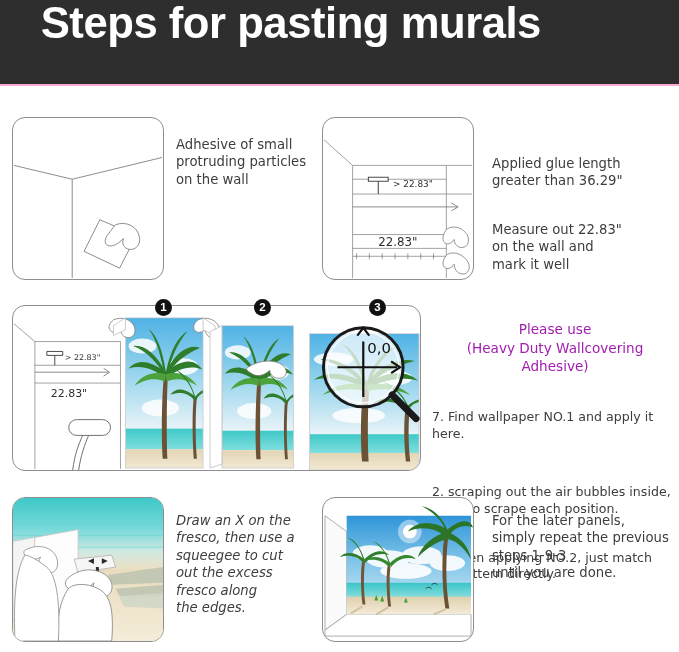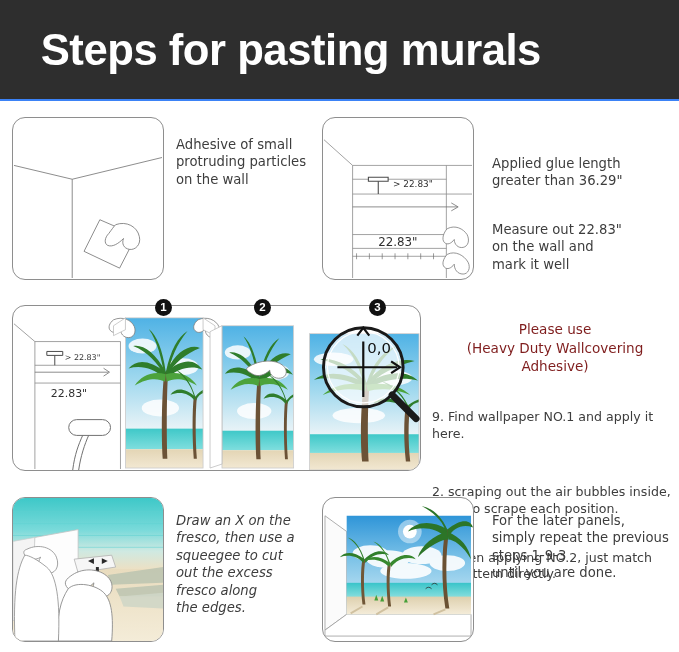--- a/index.html
+++ b/index.html
@@ -14,26 +14,25 @@
     color: #3a3a3a;
     overflow: hidden;
     position: relative;
   }
 
   
   .header {
     position: absolute;
     left: 0; top: 0;
     width: 679px;
-    height: 101px;
+    height: 86px;
     background: #2e2e2e;
     box-sizing: border-box;
-    border-bottom: 2px solid #3b82f6;
+    border-bottom: 2px solid #f9a8d4;
     display: flex;
-    align-items: center;
   }
   .header-title {
     color: #ffffff;
     font-family: "Liberation Sans", sans-serif;
     font-weight: bold;
     font-size: 45px;
     letter-spacing: -0.5px;
     padding-left: 42px;
     line-height: 1;
     transform: scaleX(0.97);
@@ -85,21 +84,21 @@
   }
   #badge-1 { left: 155px; top: 299px; }
   #badge-2 { left: 254px; top: 299px; }
   #badge-3 { left: 369px; top: 299px; }
 
   #adhesive-block { left: 432px; top: 303px; width: 246px; }
   .adhesive-head {
     font-size: 13.6px;
     line-height: 1.36;
     text-align: center;
-    color: #7f1d1d;
+    color: #a21caf;
     white-space: pre-line;
   }
   .step-line {
     font-size: 12.6px;
     line-height: 1.3;
     color: #3d3d3d;
     white-space: pre-line;
   }
   #step-1 { margin-top: 16px; }
   #step-2 { margin-top: 25px; }
@@ -301,21 +300,21 @@
     </g>
   </svg>
 </div>
 <div class="badge" id="badge-1">1</div>
 <div class="badge" id="badge-2">2</div>
 <div class="badge" id="badge-3">3</div>
 
 <div class="caption" id="adhesive-block">
   <div class="adhesive-head">Please use
 (Heavy Duty Wallcovering Adhesive)</div>
-  <div class="step-line" id="step-1">9. Find wallpaper NO.1 and apply it here.</div>
+  <div class="step-line" id="step-1">7. Find wallpaper NO.1 and apply it here.</div>
   <div class="step-line" id="step-2">2. scraping out the air bubbles inside,
 need to scrape each position.</div>
   <div class="step-line" id="step-3">3. When applying NO.2, just match
 the pattern directly.</div>
 </div>
 
 <div class="panel" id="panel-cut-x">
   <svg viewBox="0 0 152 145" preserveAspectRatio="none">
     <defs>
       <linearGradient id="cutSky" x1="0" y1="0" x2="0" y2="1">

